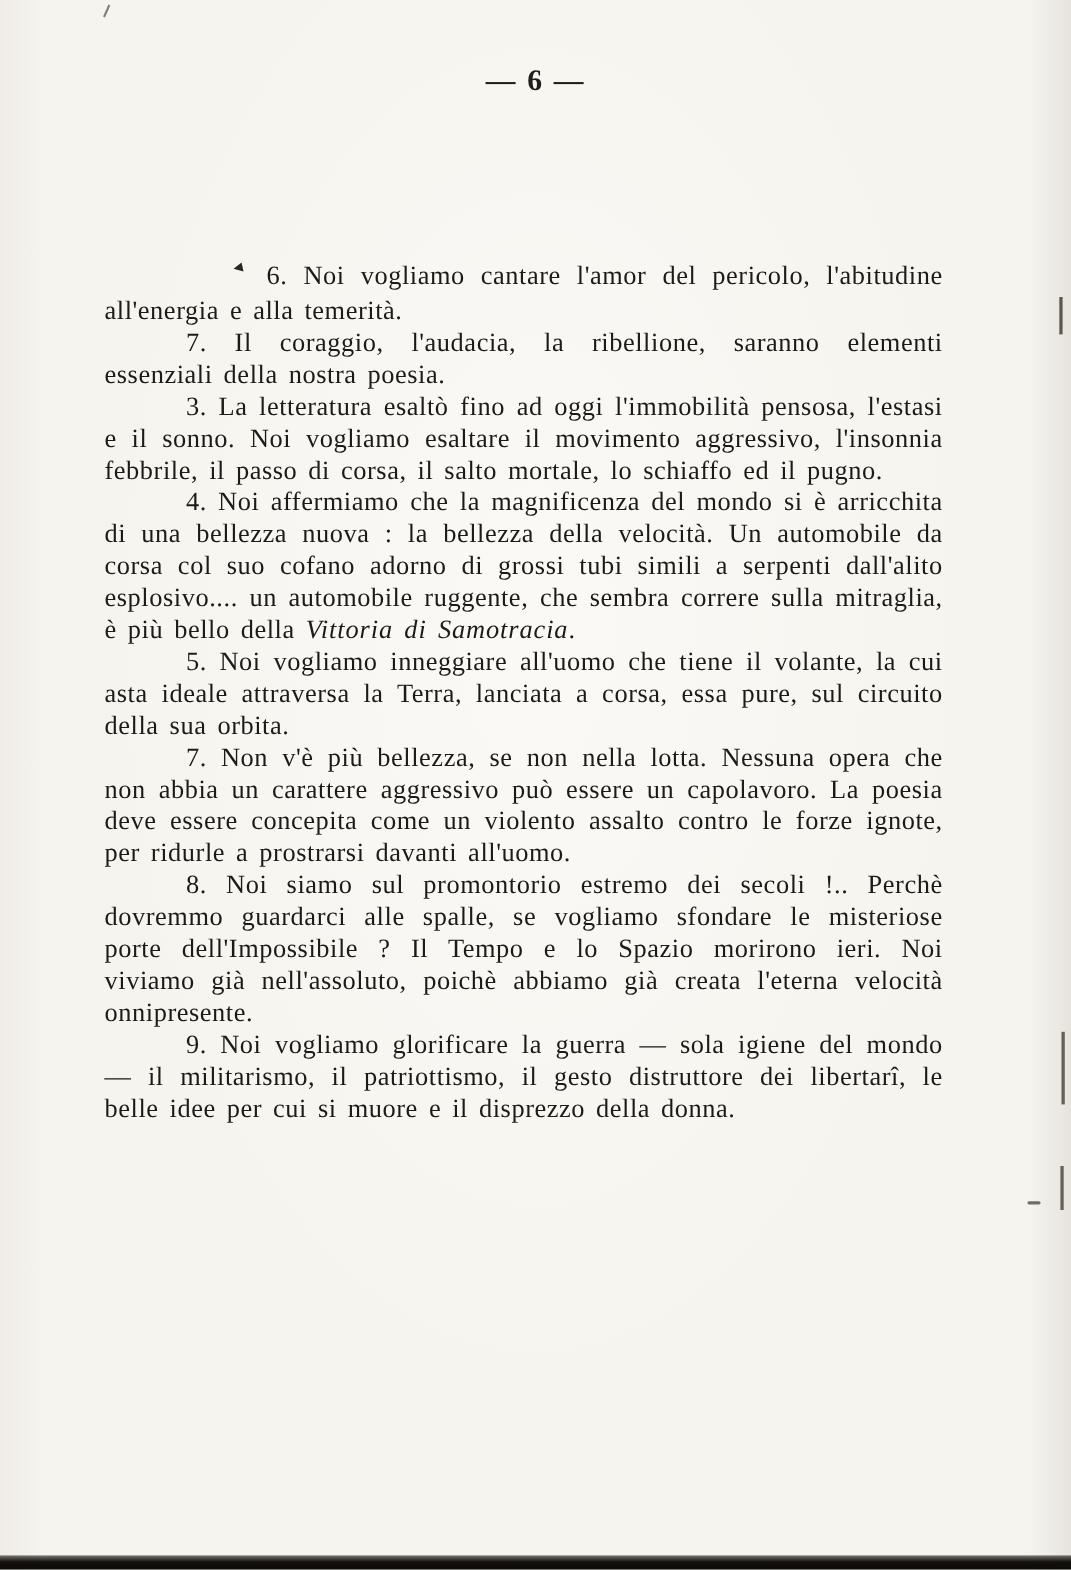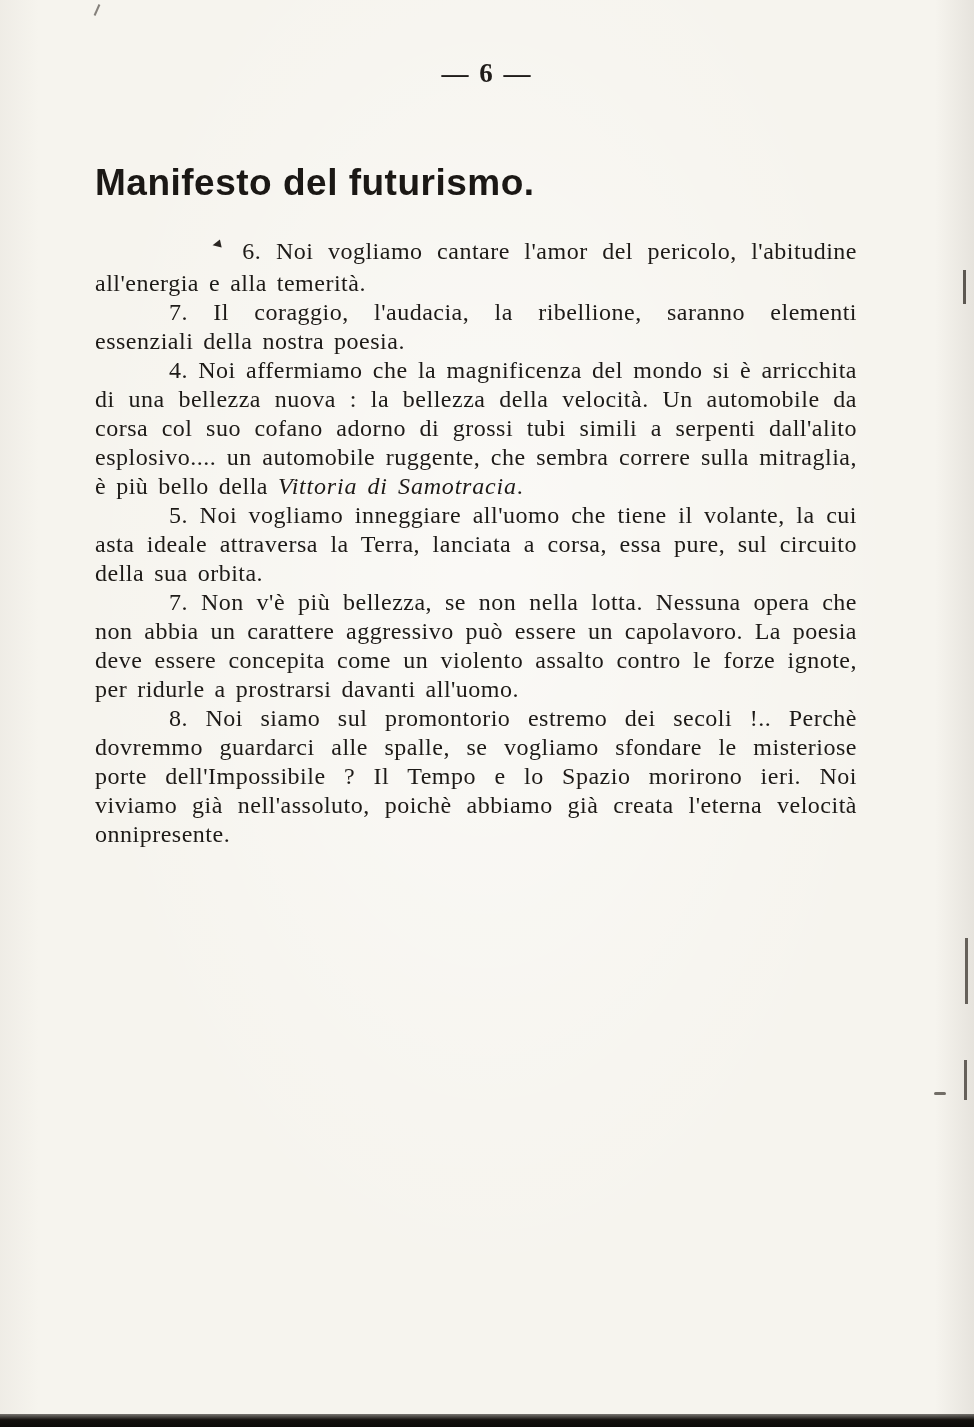--- a/index.html
+++ b/index.html
@@ -91,29 +91,30 @@
     background: linear-gradient(to bottom, rgba(20,17,14,0.55) 0%, #14110e 45%, #0c0a08 100%);
   }
 </style>
 </head>
 <body>
 
 <div class="page">
 
   <div class="page-number">— 6 —</div>
 
-  <h1 class="title">Manifesto del futurismo.</h1>
 
   <div class="body-text" id="manifesto-text">
       <p class="para"><span class="mark">◄</span><span>6. Noi vogliamo cantare l'amor del pericolo, l'abitudine all'energia e alla temerità.</span></p>
       <p class="para"><span>7. Il coraggio, l'audacia, la ribellione, saranno elementi essenziali della nostra poesia.</span></p>
+      <p class="para"><span>3. La letteratura esaltò fino ad oggi l'immobilità pensosa, l'estasi e il sonno. Noi vogliamo esaltare il movimento aggressivo, l'insonnia febbrile, il passo di corsa, il salto mortale, lo schiaffo ed il pugno.</span></p>
       <p class="para"><span>4. Noi affermiamo che la magnificenza del mondo si è arricchita di una bellezza nuova : la bellezza della velocità. Un automobile da corsa col suo cofano adorno di grossi tubi simili a serpenti dall'alito esplosivo.... un automobile ruggente, che sembra correre sulla mitraglia, è più bello della </span><em>Vittoria di Samotracia</em><span>.</span></p>
       <p class="para"><span>5. Noi vogliamo inneggiare all'uomo che tiene il volante, la cui asta ideale attraversa la Terra, lanciata a corsa, essa pure, sul circuito della sua orbita.</span></p>
       <p class="para"><span>7. Non v'è più bellezza, se non nella lotta. Nessuna opera che non abbia un carattere aggressivo può essere un capolavoro. La poesia deve essere concepita come un violento assalto contro le forze ignote, per ridurle a prostrarsi davanti all'uomo.</span></p>
       <p class="para"><span>8. Noi siamo sul promontorio estremo dei secoli !.. Perchè dovremmo guardarci alle spalle, se vogliamo sfondare le misteriose porte dell'Impossibile ? Il Tempo e lo Spazio morirono ieri. Noi viviamo già nell'assoluto, poichè abbiamo già creata l'eterna velocità onnipresente.</span></p>
+      <p class="para"><span>9. Noi vogliamo glorificare la guerra — sola igiene del mondo — il militarismo, il patriottismo, il gesto distruttore dei libertarî, le belle idee per cui si muore e il disprezzo della donna.</span></p>
     </div>
 
   <div class="scan-artifact artifact-topleft"></div>
   <div class="scan-artifact artifact-right-1"></div>
   <div class="scan-artifact artifact-right-2"></div>
   <div class="scan-artifact artifact-right-3"></div>
   <div class="scan-artifact artifact-dash"></div>
 
   <div class="bottom-strip"></div>
 </div>

